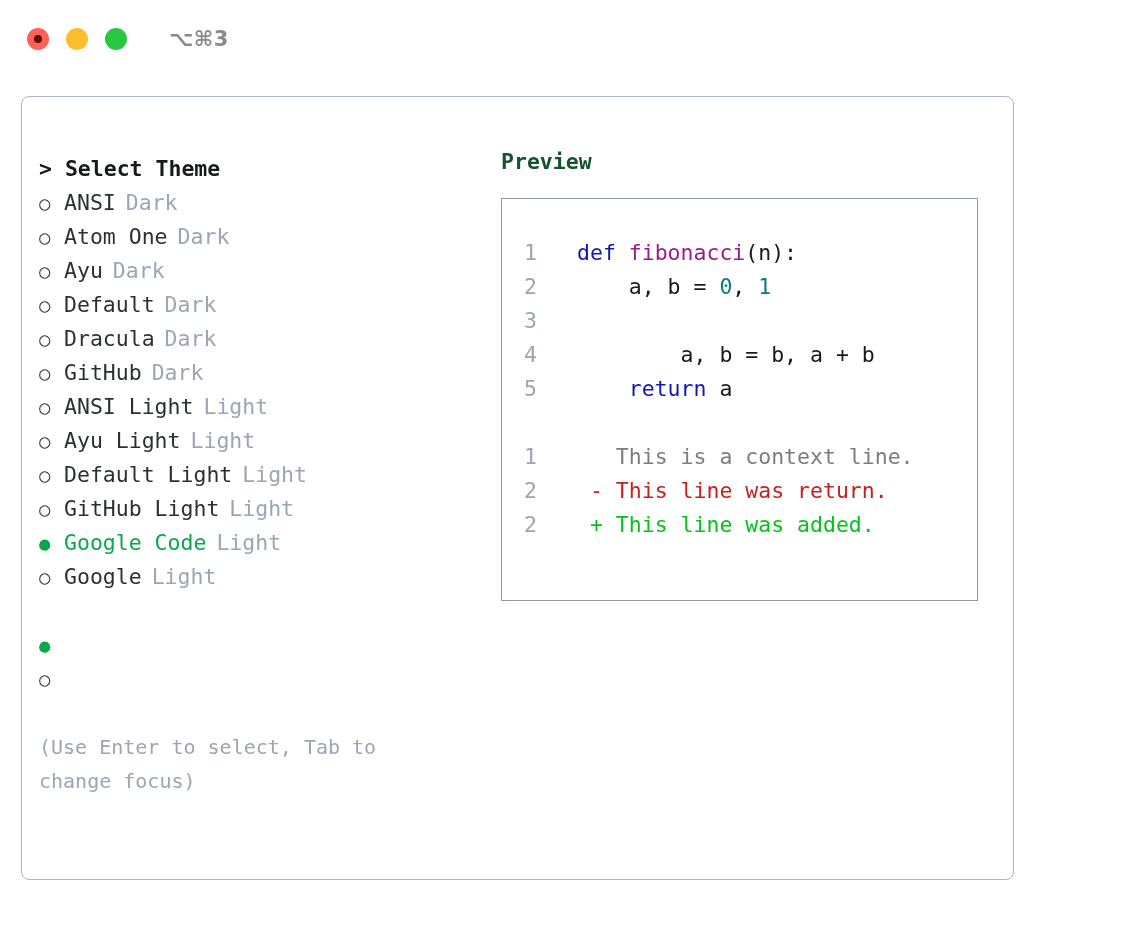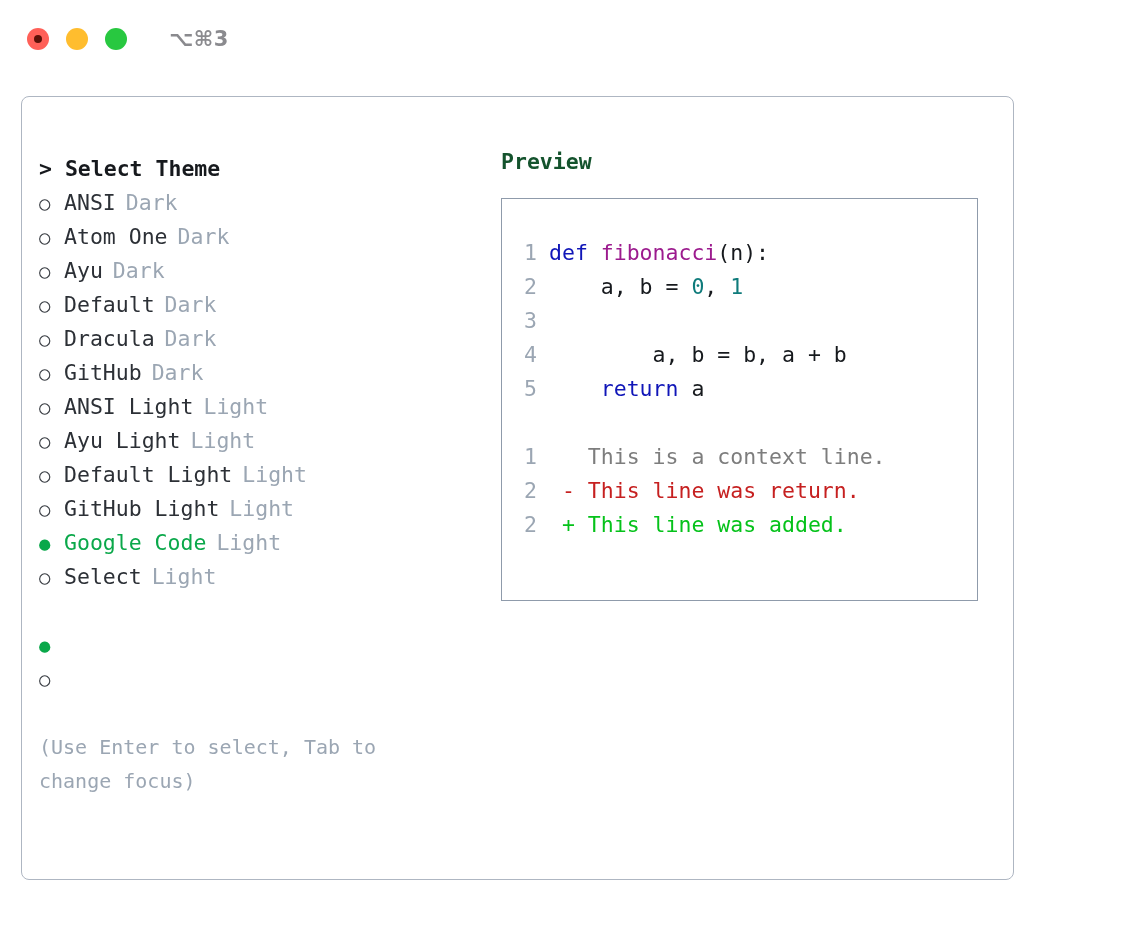--- a/index.html
+++ b/index.html
@@ -196,21 +196,21 @@
     display: flex;
   }
   .lnum {
     display: inline-block;
     width: 22px;
     flex: 0 0 22px;
     text-align: right;
     color: #9ba6b3;
     margin-right: 12px;
   }
-  .ctext { white-space: pre; }
+  .ctext { white-space: pre; margin-left: 28px; }
 
   .tok-kw   { color: #1016b8; }
   .tok-fn   { color: #9c1b8e; }
   .tok-num  { color: #0f7b7b; }
   .tok-plain{ color: #16191d; }
 
   .blankrow { height: 34px; }
 
   .d-ctx { color: #7d7d7d; }
   .d-del { color: #c62020; }
@@ -242,21 +242,21 @@
             <div class="opt"><span class="marker marker-off">○</span><span class="opt-label">Atom One</span><span class="opt-tag">Dark</span></div>
             <div class="opt"><span class="marker marker-off">○</span><span class="opt-label">Ayu</span><span class="opt-tag">Dark</span></div>
             <div class="opt"><span class="marker marker-off">○</span><span class="opt-label">Default</span><span class="opt-tag">Dark</span></div>
             <div class="opt"><span class="marker marker-off">○</span><span class="opt-label">Dracula</span><span class="opt-tag">Dark</span></div>
             <div class="opt"><span class="marker marker-off">○</span><span class="opt-label">GitHub</span><span class="opt-tag">Dark</span></div>
             <div class="opt"><span class="marker marker-off">○</span><span class="opt-label">ANSI Light</span><span class="opt-tag">Light</span></div>
             <div class="opt"><span class="marker marker-off">○</span><span class="opt-label">Ayu Light</span><span class="opt-tag">Light</span></div>
             <div class="opt"><span class="marker marker-off">○</span><span class="opt-label">Default Light</span><span class="opt-tag">Light</span></div>
             <div class="opt"><span class="marker marker-off">○</span><span class="opt-label">GitHub Light</span><span class="opt-tag">Light</span></div>
             <div class="opt"><span class="marker marker-on">●</span><span class="opt-label on">Google Code</span><span class="opt-tag">Light</span></div>
-            <div class="opt"><span class="marker marker-off">○</span><span class="opt-label">Select</span><span class="opt-tag">Light</span></div>
+            <div class="opt"><span class="marker marker-off">○</span><span class="opt-label">Google</span><span class="opt-tag">Light</span></div>
           </div>
 
         <div class="spacer-1"></div>
 
 
         <div class="opt-list" id="apply-list">
             <div class="opt"><span class="marker marker-on">●</span></div>
             <div class="opt"><span class="marker marker-off">○</span></div>
           </div>
 

